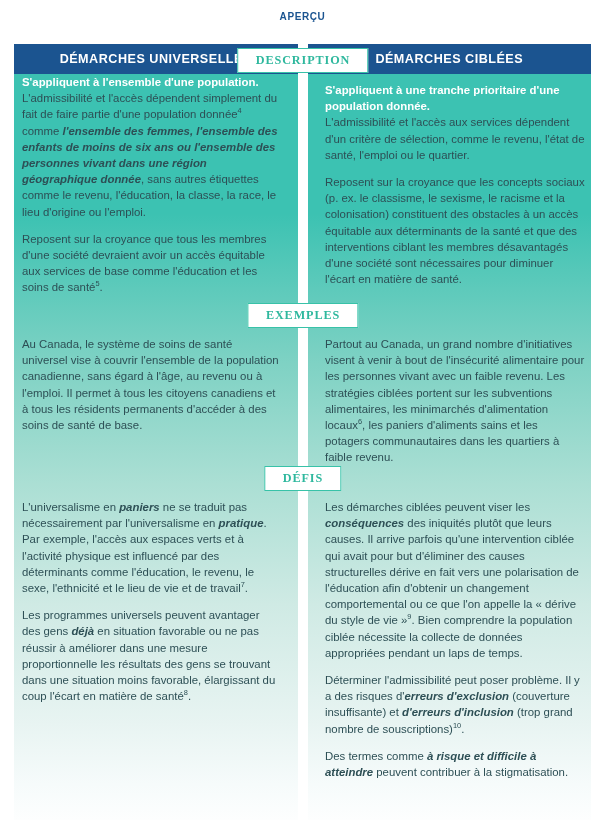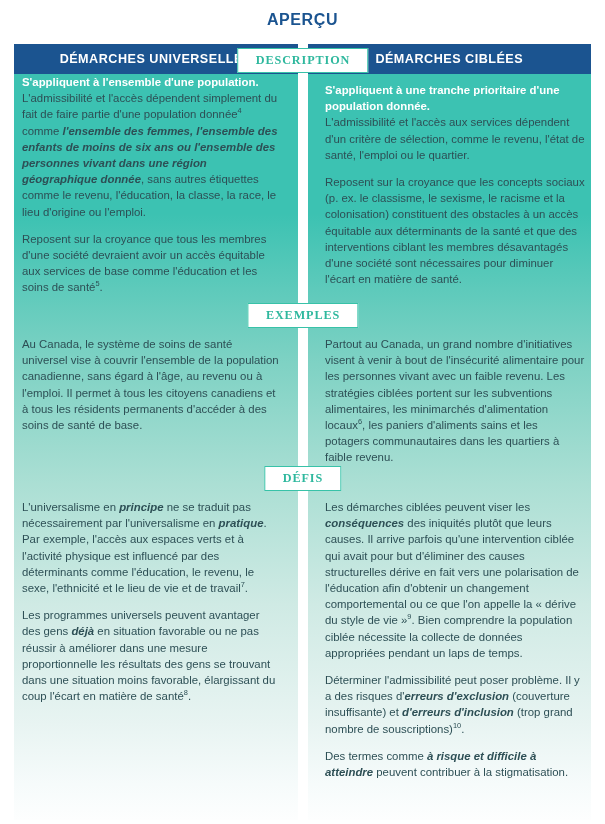--- a/index.html
+++ b/index.html
@@ -20,21 +20,21 @@
     overflow: hidden;
   }
 
   
   .page-title {
     position: absolute;
     top: 11px;
     left: 0;
     width: 605px;
     text-align: center;
-    font-size: 16px;
+    font-size: 10px;
     font-weight: bold;
     letter-spacing: 0.6px;
     color: #1b5490;
   }
 
   
   .columns {
     position: absolute;
     top: 44px;
     left: 14px;
@@ -177,21 +177,21 @@
   <div class="textblock" id="desc-right">
     <p><span class="lead">S'appliquent à une tranche prioritaire d'une population donnée.</span><span>L'admissibilité et l'accès aux services dépendent d'un critère de sélection, comme le revenu, l'état de santé, l'emploi ou le quartier.</span></p>
     <p>Reposent sur la croyance que les concepts sociaux (p. ex. le classisme, le sexisme, le racisme et la colonisation) constituent des obstacles à un accès équitable aux déterminants de la santé et que des interventions ciblant les membres désavantagés d'une société sont nécessaires pour diminuer l'écart en matière de santé.</p>
   </div>
 
   <div class="textblock" id="ex-right">
     <p><span>Partout au Canada, un grand nombre d'initiatives visent à venir à bout de l'insécurité alimentaire pour les personnes vivant avec un faible revenu. Les stratégies ciblées portent sur les subventions alimentaires, les minimarchés d'alimentation locaux</span><sup>6</sup><span>, les paniers d'aliments sains et les potagers communautaires dans les quartiers à faible revenu.</span></p>
   </div>
 
   <div class="textblock" id="def-left">
-    <p><span>L'universalisme en </span><em>principe</em><span> ne se traduit pas nécessairement par l'universalisme en </span><em>pratique</em><span>. Par exemple, l'accès aux espaces verts et à l'activité physique est influencé par des déterminants comme l'éducation, le revenu, le sexe, l'ethnicité et le lieu de vie et de travail</span><sup>7</sup><span>.</span></p>
+    <p><span>L'universalisme en </span><em>paniers</em><span> ne se traduit pas nécessairement par l'universalisme en </span><em>pratique</em><span>. Par exemple, l'accès aux espaces verts et à l'activité physique est influencé par des déterminants comme l'éducation, le revenu, le sexe, l'ethnicité et le lieu de vie et de travail</span><sup>7</sup><span>.</span></p>
     <p><span>Les programmes universels peuvent avantager des gens </span><em>déjà</em><span> en situation favorable ou ne pas réussir à améliorer dans une mesure proportionnelle les résultats des gens se trouvant dans une situation moins favorable, élargissant du coup l'écart en matière de santé</span><sup>8</sup><span>.</span></p>
   </div>
 
   <div class="textblock" id="def-right">
     <p><span>Les démarches ciblées peuvent viser les </span><em>conséquences</em><span> des iniquités plutôt que leurs causes. Il arrive parfois qu'une intervention ciblée qui avait pour but d'éliminer des causes structurelles dérive en fait vers une polarisation de l'éducation afin d'obtenir un changement comportemental ou ce que l'on appelle la « dérive du style de vie »</span><sup>9</sup><span>. Bien comprendre la population ciblée nécessite la collecte de données appropriées pendant un laps de temps.</span></p>
     <p><span>Déterminer l'admissibilité peut poser problème. Il y a des risques d'</span><em>erreurs d'exclusion</em><span> (couverture insuffisante) et </span><em>d'erreurs d'inclusion</em><span> (trop grand nombre de souscriptions)</span><sup>10</sup><span>.</span></p>
     <p><span>Des termes comme </span><em>à risque et difficile à atteindre</em><span> peuvent contribuer à la stigmatisation.</span></p>
   </div>
 
 </div>

